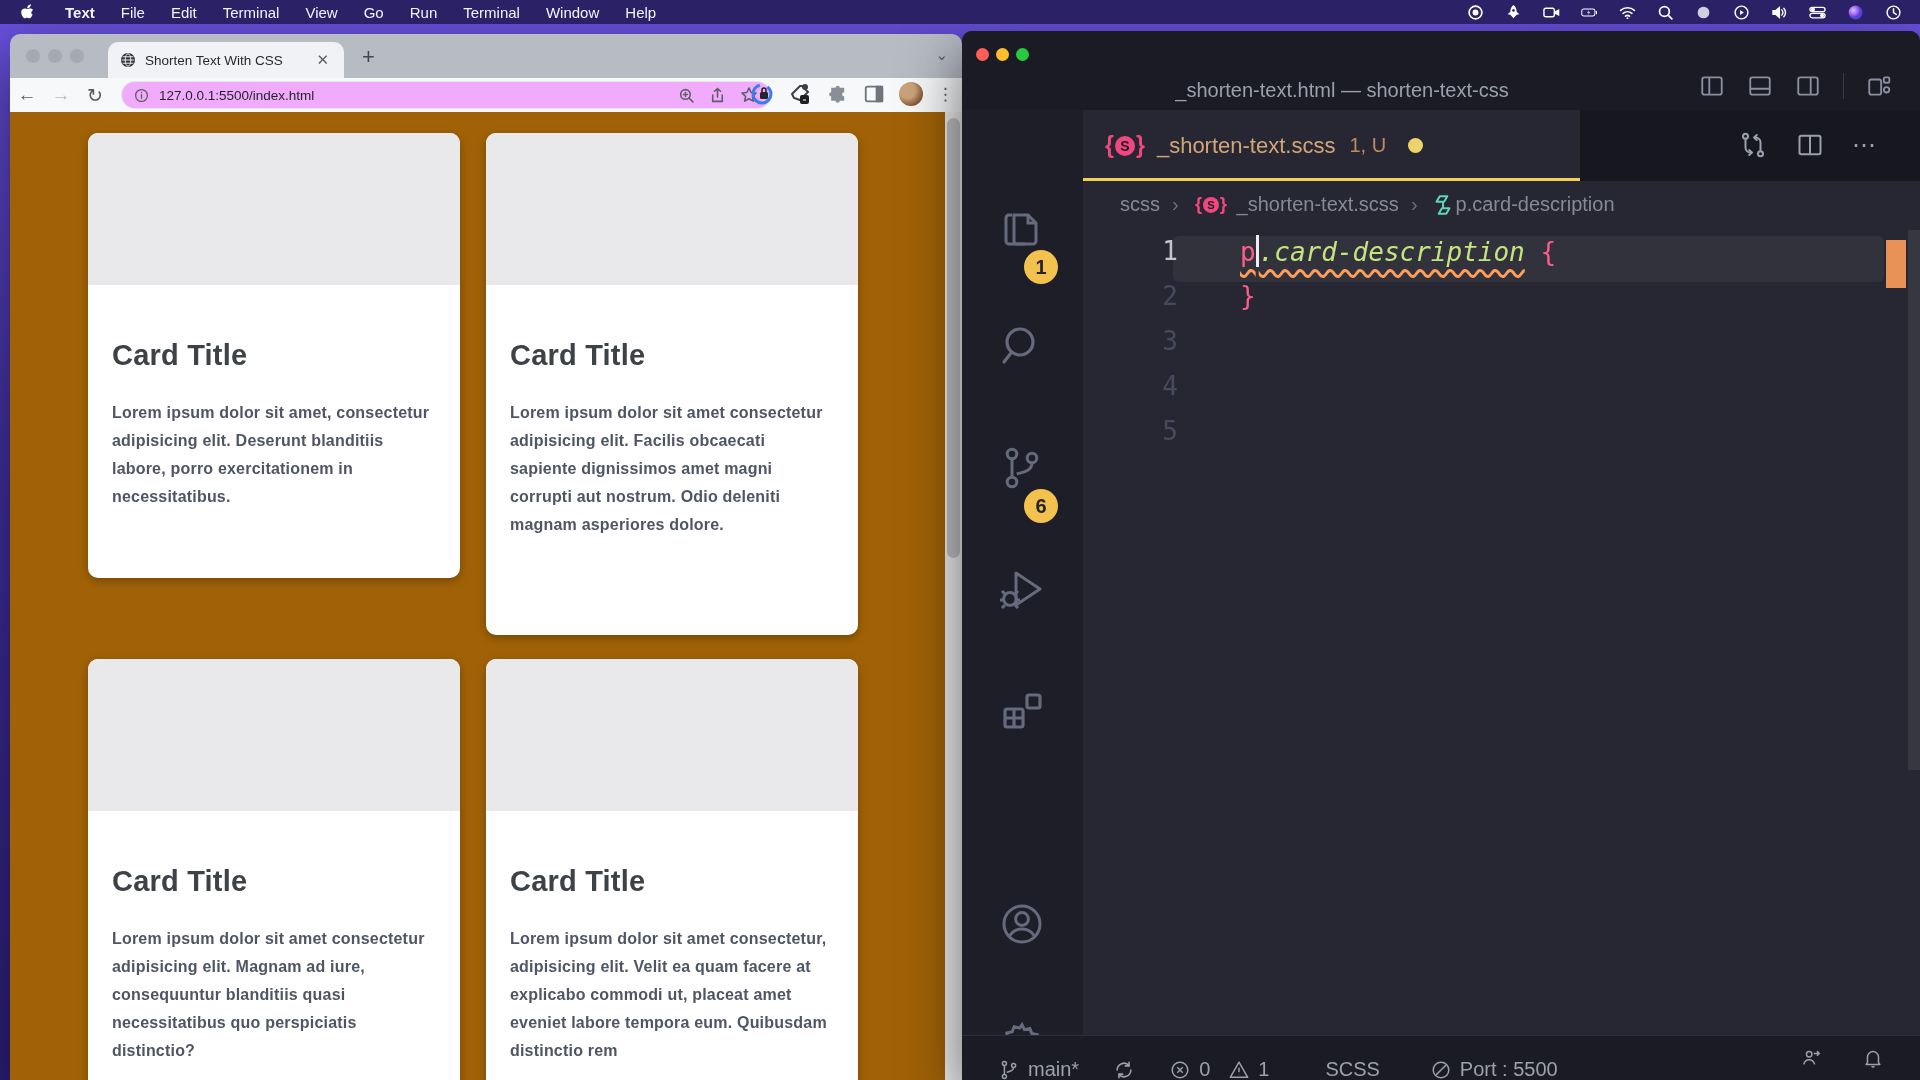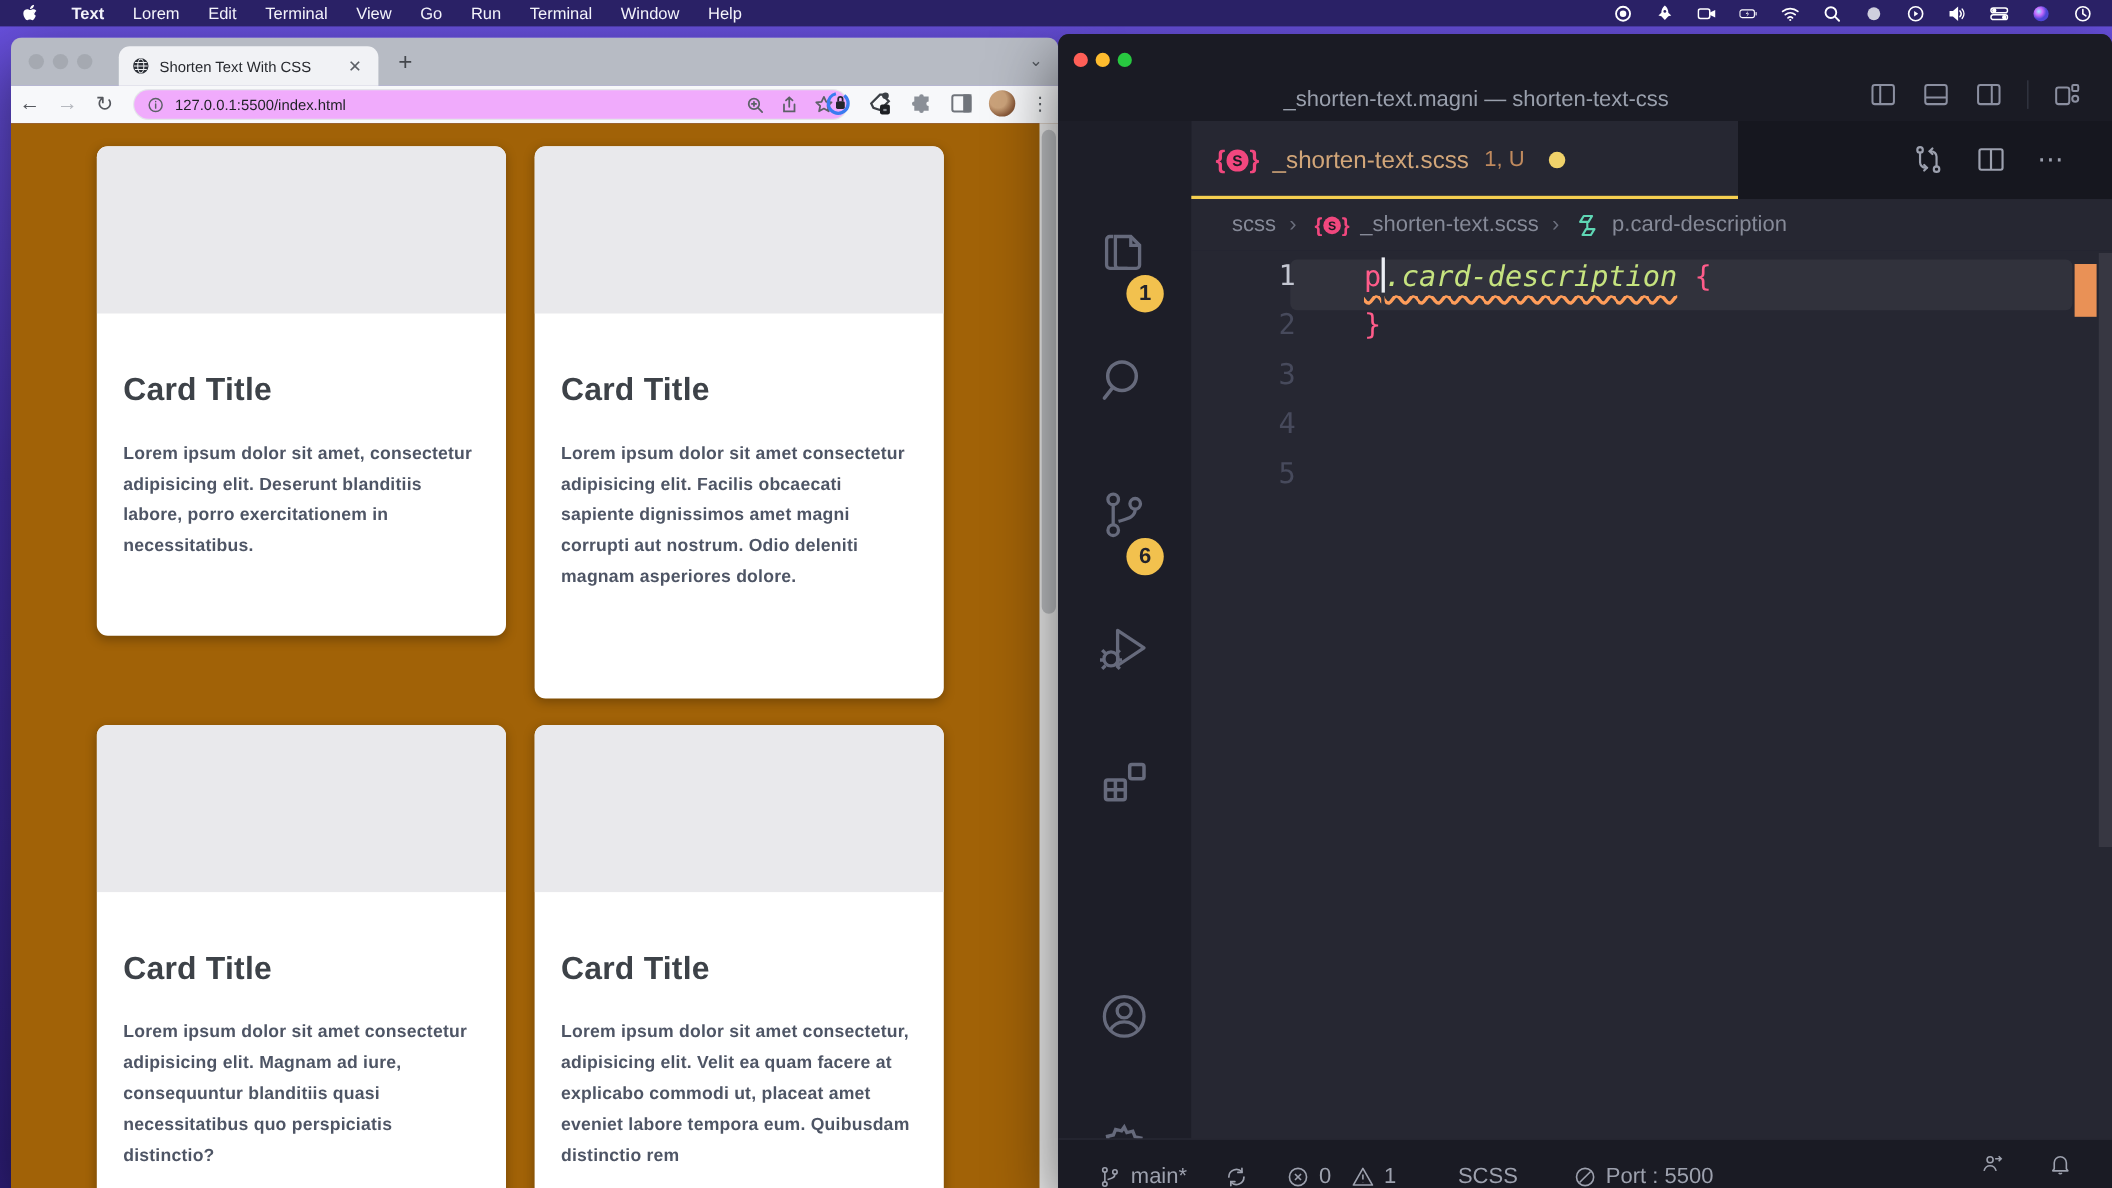--- a/index.html
+++ b/index.html
@@ -109,21 +109,21 @@
 </head>
 <body>
 
 <div class="menubar">
   <span class="apple">
     <svg width="14" height="17" viewBox="0 0 14 17" fill="#ffffff">
         <path d="M7.2 4.3C7.9 4.3 9.4 3.8 10 3 10.6 2.3 11 1.3 10.9.3 10 .4 8.9.9 8.3 1.6 7.7 2.3 7.2 3.4 7.2 4.3ZM11.4 8.9c0-2 1.6-2.9 1.7-3-.9-1.3-2.3-1.5-2.8-1.5-1.2-.1-2.3.7-2.9.7-.6 0-1.5-.7-2.5-.7C3 4.4 1.2 5.5 1.2 8.1c0 1.6.6 3.3 1.4 4.4.7 1 1.3 1.8 2.2 1.8.9 0 1.2-.6 2.3-.6 1.1 0 1.4.6 2.3.6.9 0 1.6-.9 2.2-1.9.7-1.1 1-2.2 1-2.2s-1.9-.7-2-3.3Z"></path>
       </svg>
   </span>
   <span class="mi app">Text</span>
-  <span class="mi">Lorem</span>
+  <span class="mi">File</span>
   <span class="mi">Edit</span>
   <span class="mi">Terminal</span>
   <span class="mi">View</span>
   <span class="mi">Go</span>
   <span class="mi">Run</span>
   <span class="mi">Terminal</span>
   <span class="mi">Window</span>
   <span class="mi">Help</span>
   <span class="mstatus">
     <svg viewBox="0 0 16 16" fill="none" stroke="#fff" stroke-width="1.6">
@@ -287,21 +287,21 @@
       <div class="pthumb"></div>
     </div>
   </div>
 </div>
 
 <div class="vscode">
   <div class="vtitle">
     <span class="vl" style="left:14px; background:#ff5f57"></span>
     <span class="vl" style="left:34px; background:#febc2e"></span>
     <span class="vl" style="left:54px; background:#28c840"></span>
-    <span class="name">_shorten-text.magni — shorten-text-css</span>
+    <span class="name">_shorten-text.html — shorten-text-css</span>
     <span class="laygroup">
       <svg width="26" height="26" viewBox="0 0 24 24" fill="none" stroke="currentColor" stroke-width="1.7">
           <rect x="3" y="4" width="18" height="16" rx="2"></rect>
           <path d="M9.5 4v16"></path>
         </svg>
       <svg width="26" height="26" viewBox="0 0 24 24" fill="none" stroke="currentColor" stroke-width="1.7">
           <rect x="3" y="4" width="18" height="16" rx="2"></rect>
           <path d="M3 14.5h18"></path>
         </svg>
       <svg width="26" height="26" viewBox="0 0 24 24" fill="none" stroke="currentColor" stroke-width="1.7">
@@ -384,21 +384,21 @@
     <span>scss</span>
     <span class="sep">›</span>
     <span class="sassb">{<span class="sc">S</span>}</span>
     <span style="margin-left:6px;">_shorten-text.scss</span>
     <span class="sep">›</span>
     <svg width="26" height="26" viewBox="0 0 24 24" fill="none" stroke="#5fd7b5" stroke-width="1.8" stroke-linejoin="round">
         <path d="M9 4h7l-3 5H6Z"></path>
         <path d="M11 15h7l-3 5H8Z"></path>
         <path d="M12 9v6"></path>
       </svg>
-    <span style="margin-left:10px;">p.card-description</span>
+    <span style="margin-left:0;">p.card-description</span>
   </div>
 
   <div class="veditor">
     <div class="linehl"></div>
     <div class="crow">
       <span class="gut act">1</span>
       <span class="code"><span class="sqw"><span class="tk-pink">p</span><span class="cursor"></span><span class="tk-green">.card-description</span></span><span class="tk-pink"> {</span></span>
     </div>
     <div class="crow">
       <span class="gut">2</span>

